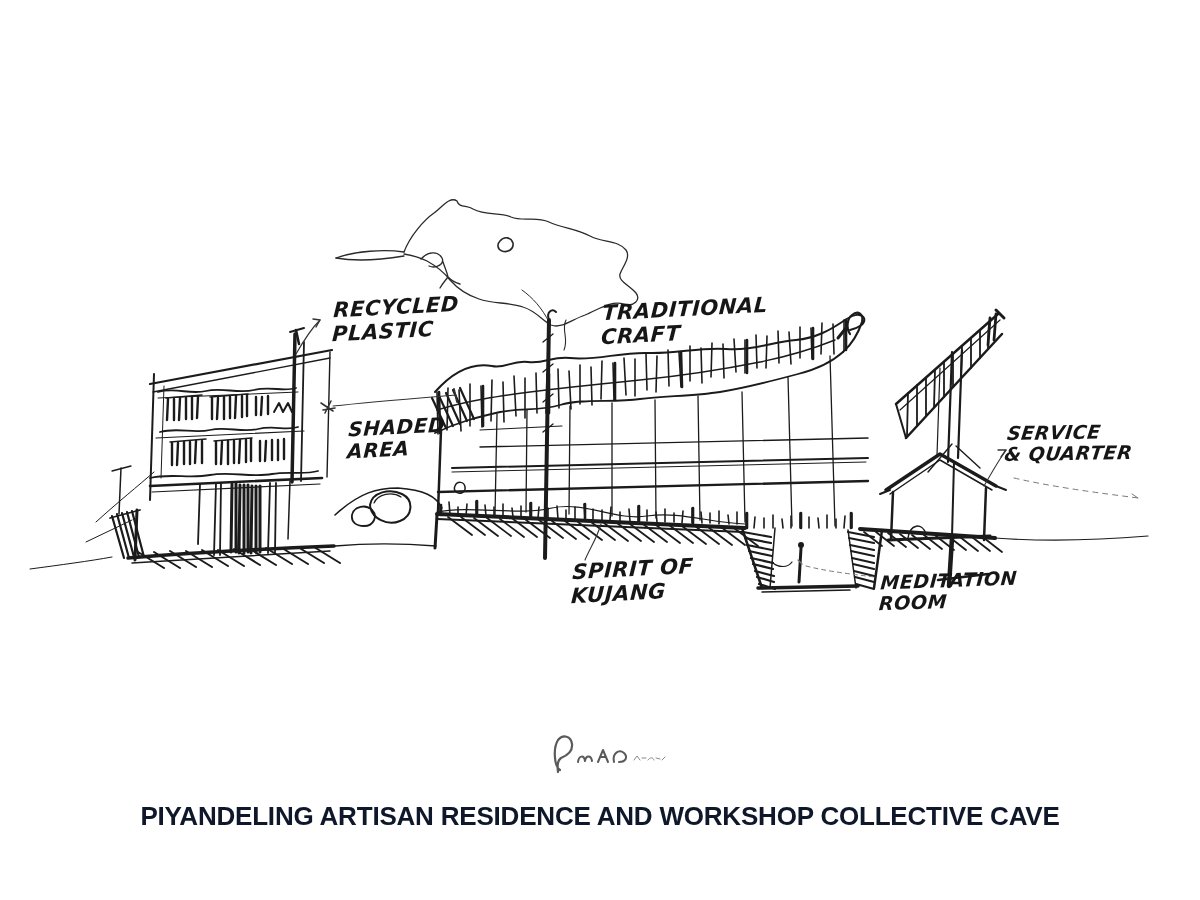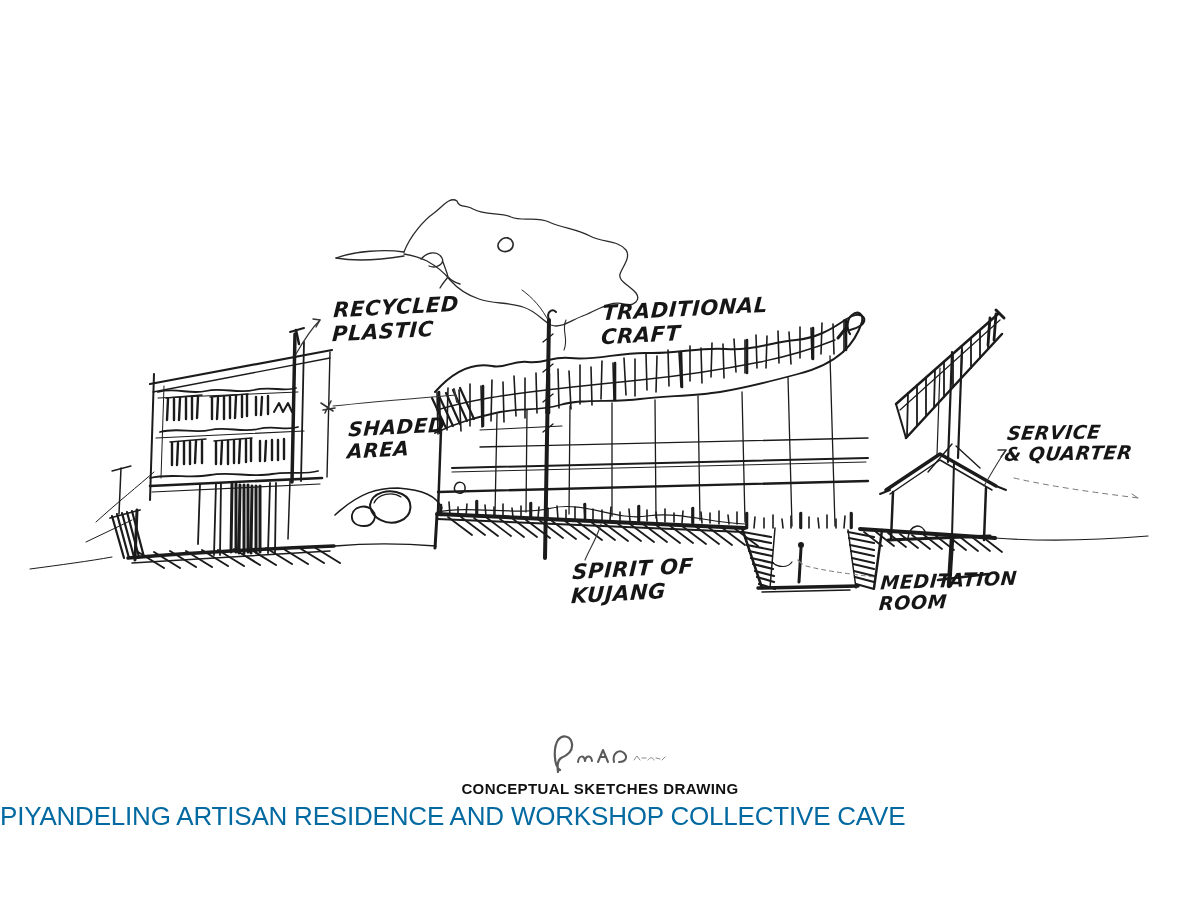--- a/index.html
+++ b/index.html
@@ -10,22 +10,22 @@
         color:#161616;white-space:pre-line;line-height:1.12;letter-spacing:.5px;
         transform:skewX(-6deg) rotate(-3deg);}
   .lbl-recycled{left:333px;top:296px;font-size:21px;}
   .lbl-traditional{left:602px;top:298px;font-size:21px;}
   .lbl-shaded{left:348px;top:416px;font-size:20px;}
   .lbl-service{left:1006px;top:422px;font-size:19px;transform:skewX(-8deg) rotate(-1deg);}
   .lbl-spirit{left:572px;top:558px;font-size:21px;}
   .lbl-meditation{left:880px;top:570px;font-size:19px;transform:skewX(-6deg) rotate(-2deg);}
   .caption-sub{position:absolute;left:0;top:780px;width:1200px;text-align:center;
         font-size:15px;font-weight:700;color:#101010;letter-spacing:.4px;}
-  .caption-title{position:absolute;left:0;top:801px;width:1200px;
-        font-size:26px;font-weight:400;color:#0369a1;letter-spacing:-.2px;}
+  .caption-title{position:absolute;left:0;top:801px;width:1200px;text-align:center;
+        font-size:26px;font-weight:700;color:#0f172a;letter-spacing:-.2px;}
 </style>
 </head>
 <body>
 
 <div id="stage">
 
   <svg id="sketch-svg" width="1200" height="900" viewBox="0 0 1200 900">
     <g stroke="#1b1b1b" fill="none" stroke-linecap="round" stroke-linejoin="round">
 
       <g stroke-width="1.3" stroke="#2a2a2a">
@@ -210,16 +210,15 @@
 CRAFT</div>
   <div class="hand lbl-shaded">SHADED
 AREA</div>
   <div class="hand lbl-service">SERVICE
 &amp; QUARTER</div>
   <div class="hand lbl-spirit">SPIRIT OF
 KUJANG</div>
   <div class="hand lbl-meditation">MEDITATION
 ROOM</div>
 
-  <div class="caption-sub">CONCEPTUAL SKETCHES DRAWING</div>
   <div class="caption-title">PIYANDELING ARTISAN RESIDENCE AND WORKSHOP COLLECTIVE CAVE</div>
 
 </div>
 
 </body></html>

